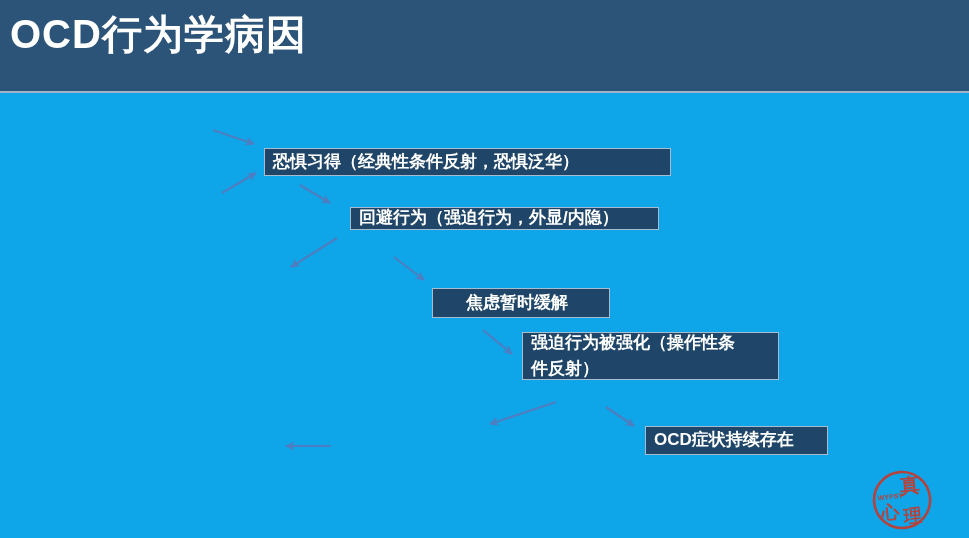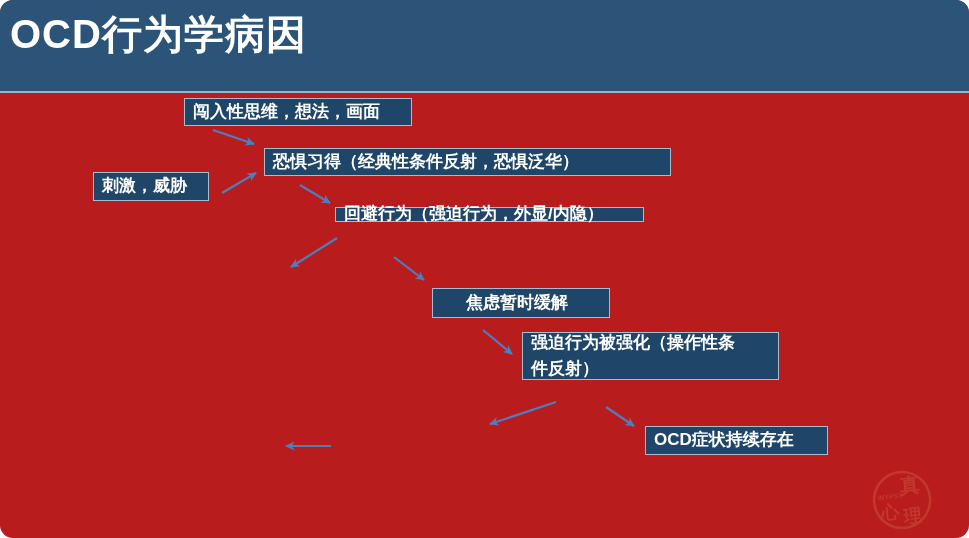--- a/index.html
+++ b/index.html
@@ -1,18 +1,18 @@
 <!DOCTYPE html>
 <html><head>
 <meta charset="utf-8">
 <style>
   html,body{margin:0;padding:0;background:#ffffff;}
   body{font-family:"Liberation Sans","DejaVu Sans",sans-serif;}
   .slide{
-    position:relative;width:969px;height:538px;background:#b91c1c;overflow:hidden;border-radius:13px;
+    position:relative;width:969px;height:538px;background:#0ea5e9;overflow:hidden;
   }
   .slide-header{
     position:absolute;left:0;top:0;width:969px;height:93px;
     background:#2B5478;border-bottom:2px solid #9FB2C6;box-sizing:border-box;
   }
   .slide-title{
     margin:0;padding:12px 0 0 10px;color:#ffffff;font-size:40px;font-weight:bold;
     letter-spacing:1px;line-height:1.1;
   }
   .arrows-layer{
@@ -47,24 +47,22 @@
     <line x1="222" y1="193" x2="256" y2="173" stroke="#4E7EC0" stroke-width="2.2" marker-end="url(#ah)"></line>
     <line x1="300" y1="185" x2="330" y2="203" stroke="#4E7EC0" stroke-width="2.2" marker-end="url(#ah)"></line>
     <line x1="337" y1="238" x2="291" y2="267" stroke="#4E7EC0" stroke-width="2.2" marker-end="url(#ah)"></line>
     <line x1="394" y1="257" x2="424" y2="280" stroke="#4E7EC0" stroke-width="2.2" marker-end="url(#ah)"></line>
     <line x1="483" y1="330" x2="512" y2="354" stroke="#4E7EC0" stroke-width="2.2" marker-end="url(#ah)"></line>
     <line x1="556" y1="402" x2="490" y2="424" stroke="#4E7EC0" stroke-width="2.2" marker-end="url(#ah)"></line>
     <line x1="606" y1="407" x2="634" y2="426" stroke="#4E7EC0" stroke-width="2.2" marker-end="url(#ah)"></line>
     <line x1="331" y1="446" x2="286" y2="446" stroke="#4E7EC0" stroke-width="2.2" marker-end="url(#ah)"></line>
   </svg>
 
-  <div class="node" style="left:184px;top:98px;width:228px;height:28px;">闯入性思维，想法，画面</div>
   <div class="node" style="left:264px;top:148px;width:407px;height:28px;">恐惧习得（经典性条件反射，恐惧泛华）</div>
-  <div class="node" style="left:93px;top:172px;width:116px;height:29px;">刺激，威胁</div>
-  <div class="node" style="left:335px;top:207px;width:309px;height:15px;">回避行为（强迫行为，外显/内隐）</div>
+  <div class="node" style="left:350px;top:207px;width:309px;height:23px;">回避行为（强迫行为，外显/内隐）</div>
   <div class="node" style="left:432px;top:288px;width:178px;height:30px;padding-left:33px;">焦虑暂时缓解</div>
   <div class="node" style="left:522px;top:332px;width:257px;height:48px;">强迫行为被强化（操作性条
 件反射）</div>
   <div class="node" style="left:645px;top:426px;width:183px;height:29px;">OCD症状持续存在</div>
 
   <svg class="seal" width="70" height="70" viewBox="0 0 70 70">
     <circle cx="35" cy="36" r="28" fill="none" stroke="#C23B2E" stroke-width="2.6"></circle>
     <text x="11" y="34" font-size="7" font-weight="bold" fill="#C23B2E">WYPSY</text>
     <text x="34" y="29" font-size="20" font-weight="bold" fill="#C23B2E">真</text>
     <text x="13" y="53" font-size="18" font-weight="bold" fill="#C23B2E">心</text>

